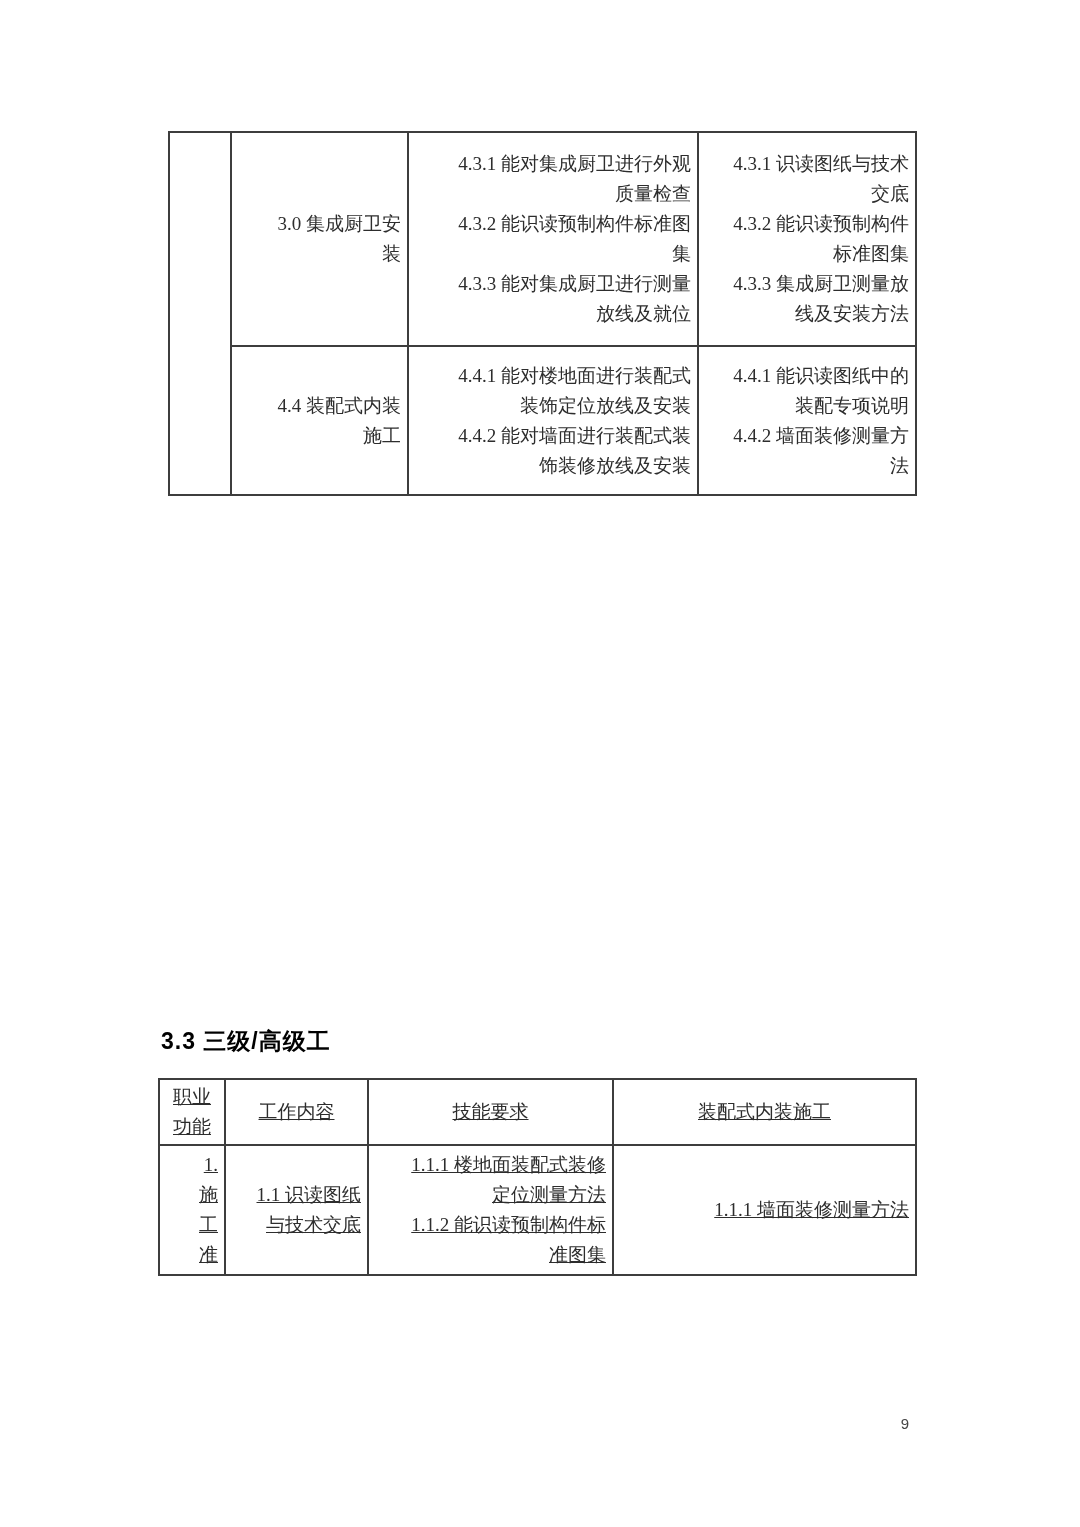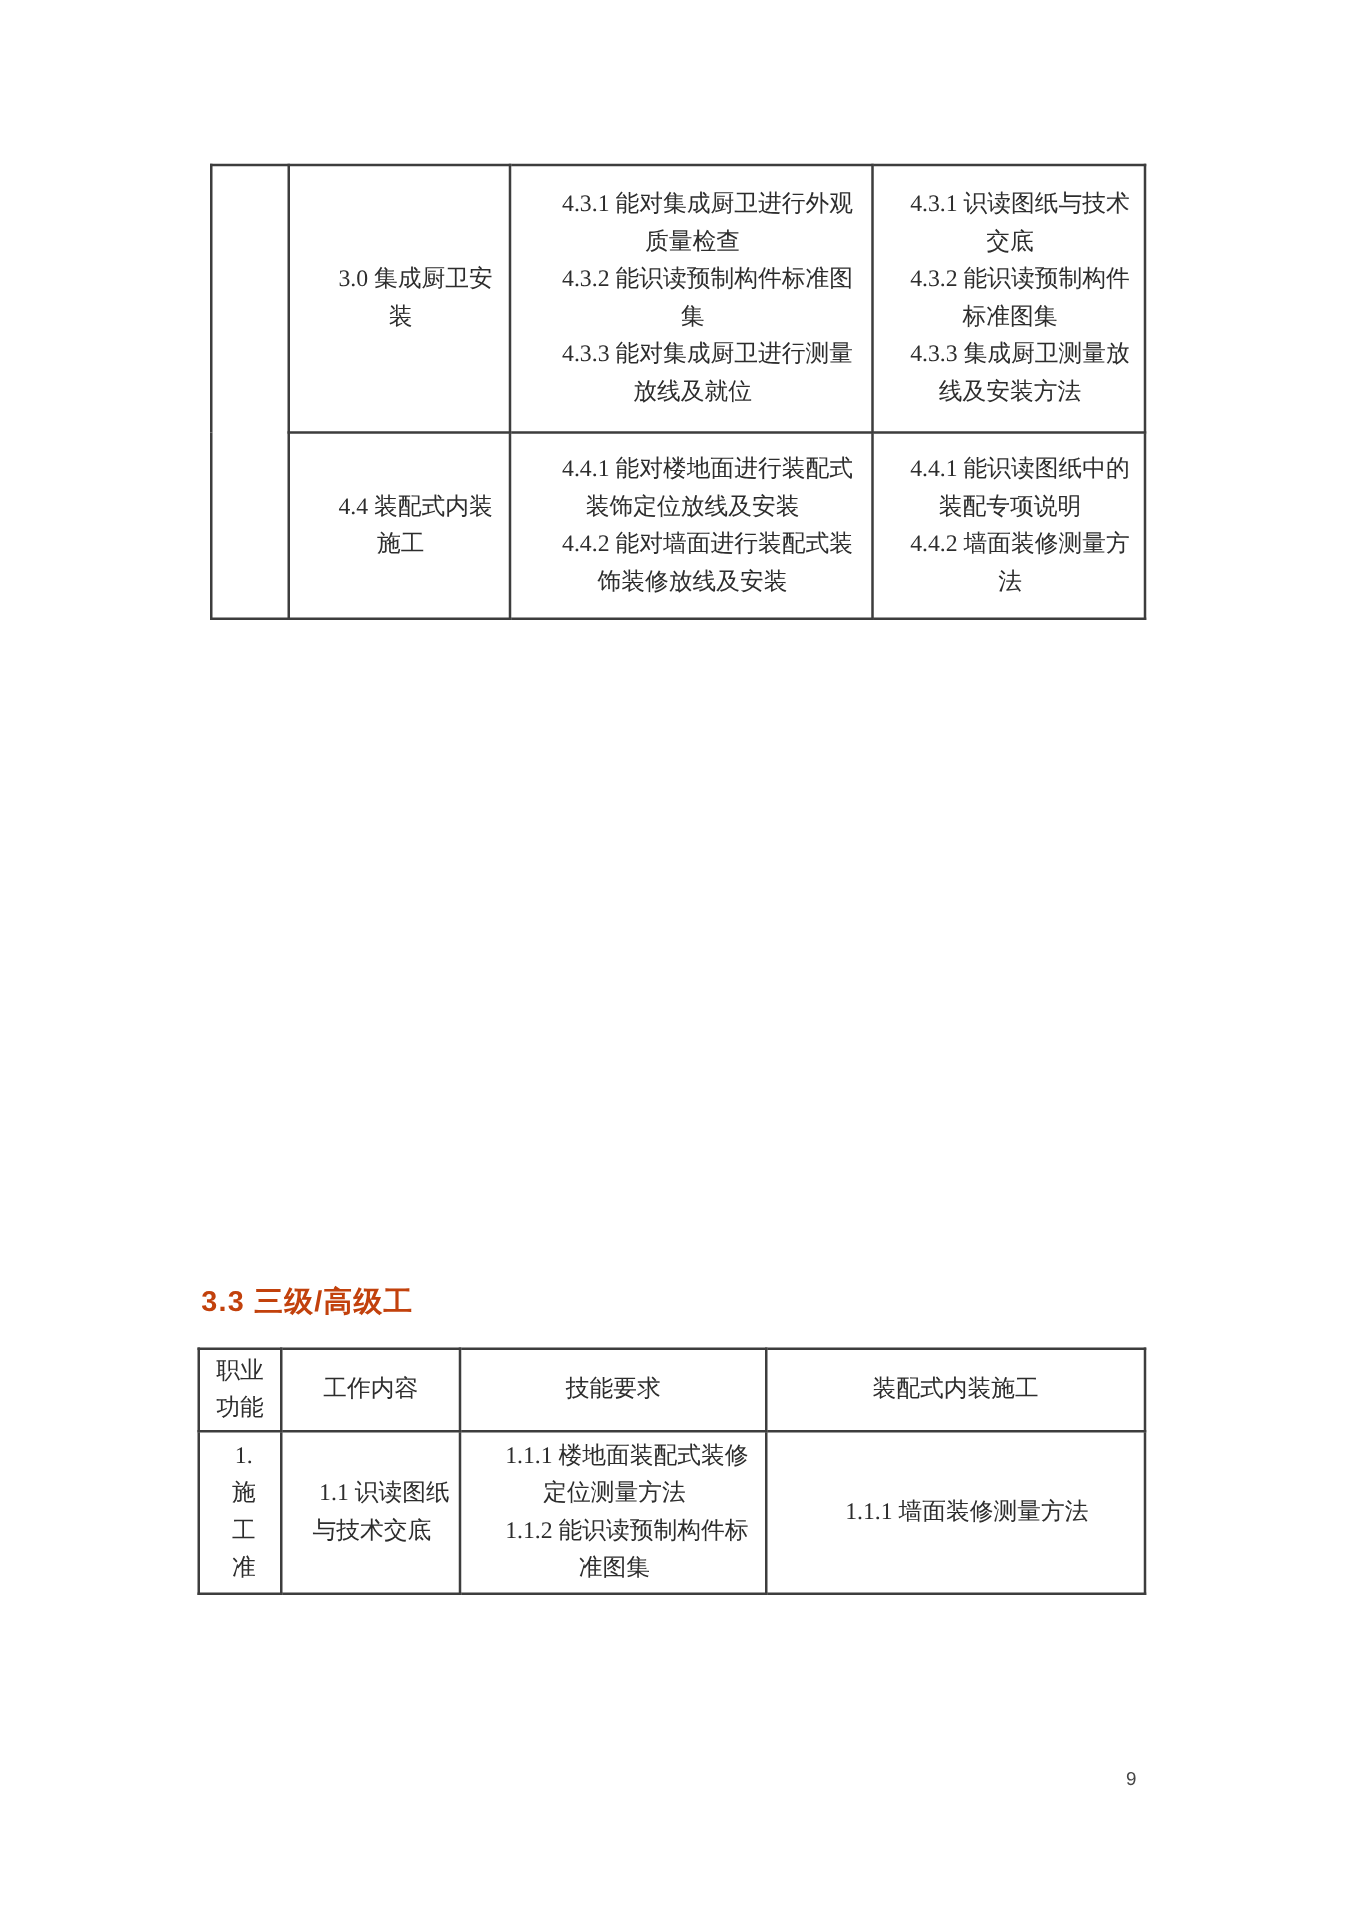--- a/index.html
+++ b/index.html
@@ -20,47 +20,47 @@
     table-layout: fixed;
     font-size: 19px;
     line-height: 30px;
     color: #2d2d2d;
   }
   table.doc-table td, table.doc-table th {
     border: 2px solid #3d3d3d;
     vertical-align: middle;
     font-weight: normal;
     padding: 4px 6px 4px 8px;
-    text-align: center;
+    text-align: right;
   }
 
   #table-top { left: 168px; top: 131px; width: 747px; }
   #table-top tr.row-1 { height: 214px; }
   #table-top tr.row-2 { height: 149px; }
 
-  #table-bottom { left: 158px; top: 1078px; width: 757px; }
+  #table-bottom { left: 158px; top: 1078px; width: 757px; text-decoration: underline; }
   #table-bottom thead tr { height: 62px; }
   #table-bottom tbody tr { height: 129px; }
   #table-bottom th { text-align: center; padding: 2px; }
 
   .para { margin: 0; }
   .indent-lg { text-indent: 24px; }
   .indent-md { text-indent: 20px; }
   .indent-sm { text-indent: 16px; }
 
   .func-cell div { padding-left: 4px; line-height: 30px; }
 
   .section-heading {
     position: absolute;
     left: 161px;
     top: 1026px;
     font-family: "Liberation Sans", sans-serif;
     font-weight: bold;
     font-size: 23px;
-    color: #c2410c;
+    color: #000000;
     letter-spacing: 1px;
   }
 
   .page-number {
     position: absolute;
     left: 890px;
     top: 1415px;
     width: 30px;
     text-align: center;
     font-family: "Liberation Sans", sans-serif;

